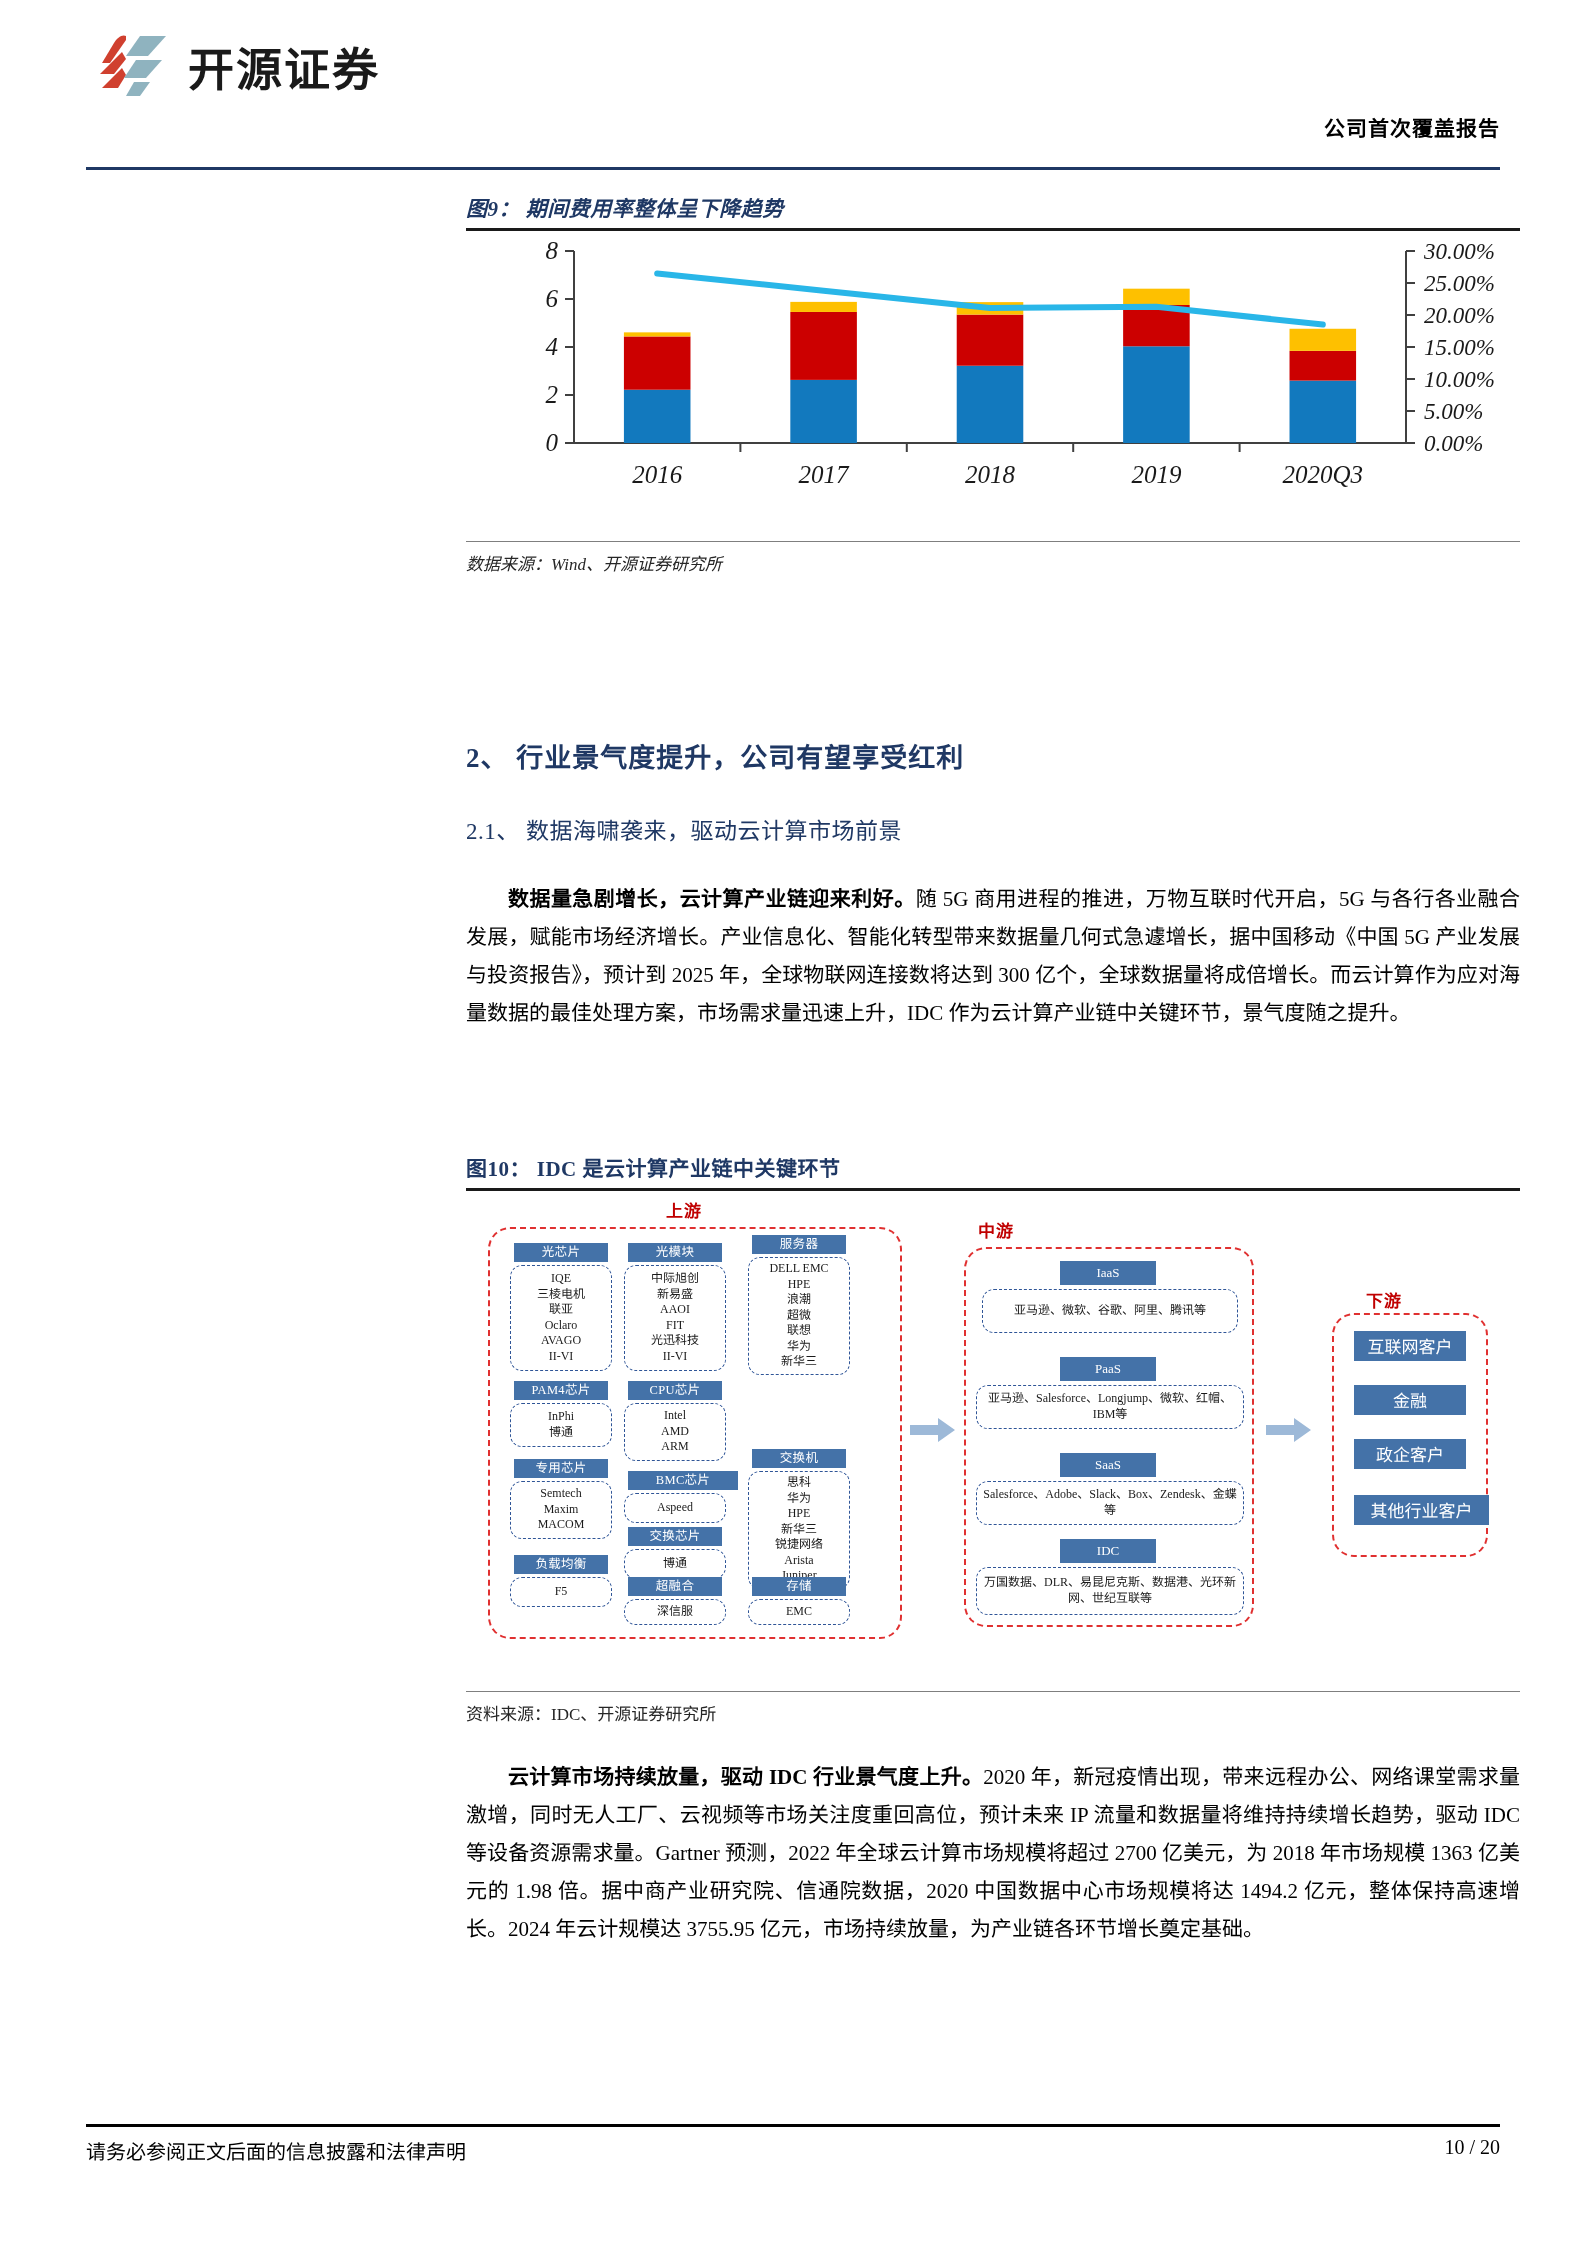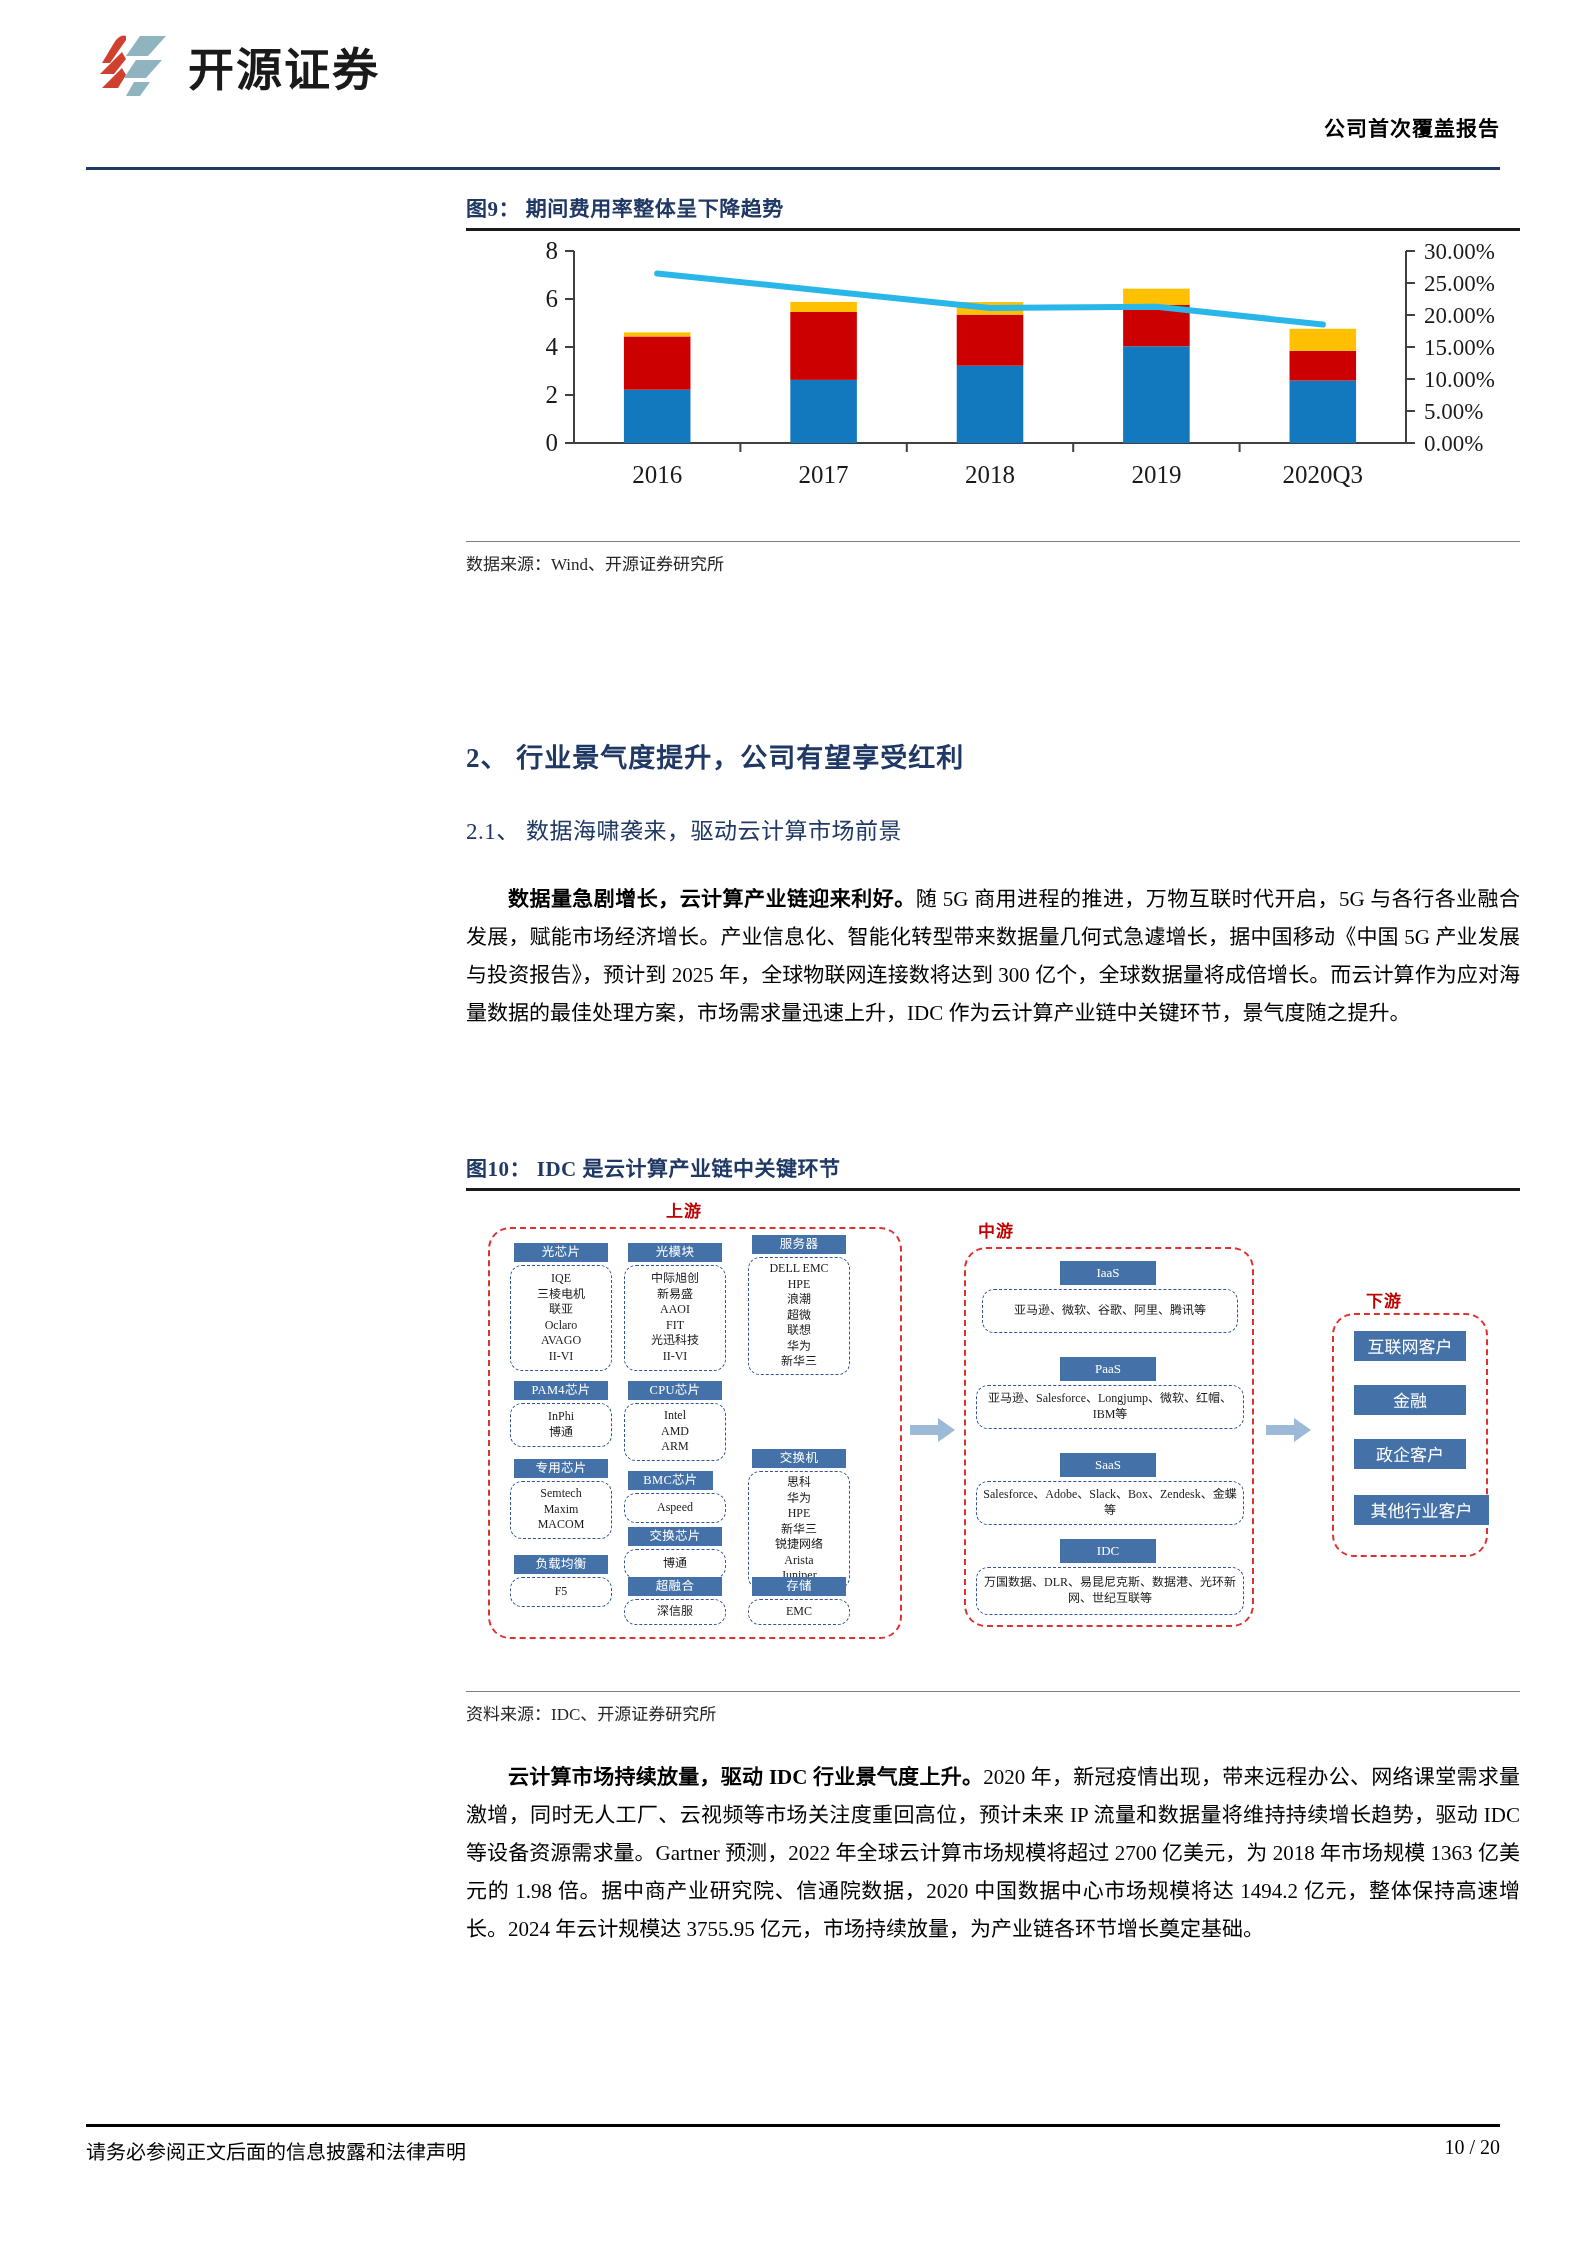--- a/index.html
+++ b/index.html
@@ -279,21 +279,21 @@
             <path d="M58 52 L42 52 L34 66 L48 66 Z"></path>
           </g>
         </svg>
       </span>
       <span class="logo-text">开源证券</span>
     </div>
     <div class="header-title">公司首次覆盖报告</div>
     <div class="header-rule"></div>
   </div>
 
-  <div class="content" style="top:192px;">
+  <div class="content" style="top:192px;font-style:italic;">
     <div class="fig-title">图9：  期间费用率整体呈下降趋势</div>
     <div class="rule-dark"></div>
 
     <div class="chart-area">
       <svg class="chart-svg" id="chart-svg" width="1054" height="300" viewBox="0 0 1054 300" xmlns="http://www.w3.org/2000/svg">
           <line x1="108" y1="20" x2="108" y2="212" stroke="#404040" stroke-width="2"></line>
           <line x1="108" y1="212" x2="940" y2="212" stroke="#404040" stroke-width="2"></line>
           <line x1="940" y1="20" x2="940" y2="212" stroke="#404040" stroke-width="2"></line>
           <line x1="99" y1="212" x2="108" y2="212" stroke="#404040" stroke-width="2"></line>
           <text x="92" y="220" text-anchor="end" font-size="25" fill="#1a1a1a" font-family="&quot;Liberation Serif&quot;, serif">0</text>
@@ -398,21 +398,21 @@
       <div class="blue-hdr" style="left:162px; top:52px; width:94px;">光模块</div>
       <div class="blue-dashed" style="left:158px; top:74px; width:102px; height:106px;">
           <span>中际旭创<br>新易盛<br>AAOI<br>FIT<br>光迅科技<br>II-VI</span>
         </div>
 
       <div class="blue-hdr" style="left:162px; top:190px; width:94px;">CPU芯片</div>
       <div class="blue-dashed" style="left:158px; top:212px; width:102px; height:58px;">
           <span>Intel<br>AMD<br>ARM</span>
         </div>
 
-      <div class="blue-hdr" style="left:162px; top:280px; width:85px;">BMC芯片</div>
+      <div class="blue-hdr" style="left:162px; top:280px; width:110px;">BMC芯片</div>
       <div class="blue-dashed" style="left:158px; top:302px; width:102px; height:30px;">
           <span>Aspeed</span>
         </div>
 
       <div class="blue-hdr" style="left:162px; top:336px; width:94px;">交换芯片</div>
       <div class="blue-dashed" style="left:158px; top:358px; width:102px; height:30px;">
           <span>博通</span>
         </div>
 
       <div class="blue-hdr" style="left:162px; top:386px; width:94px;">超融合</div>

